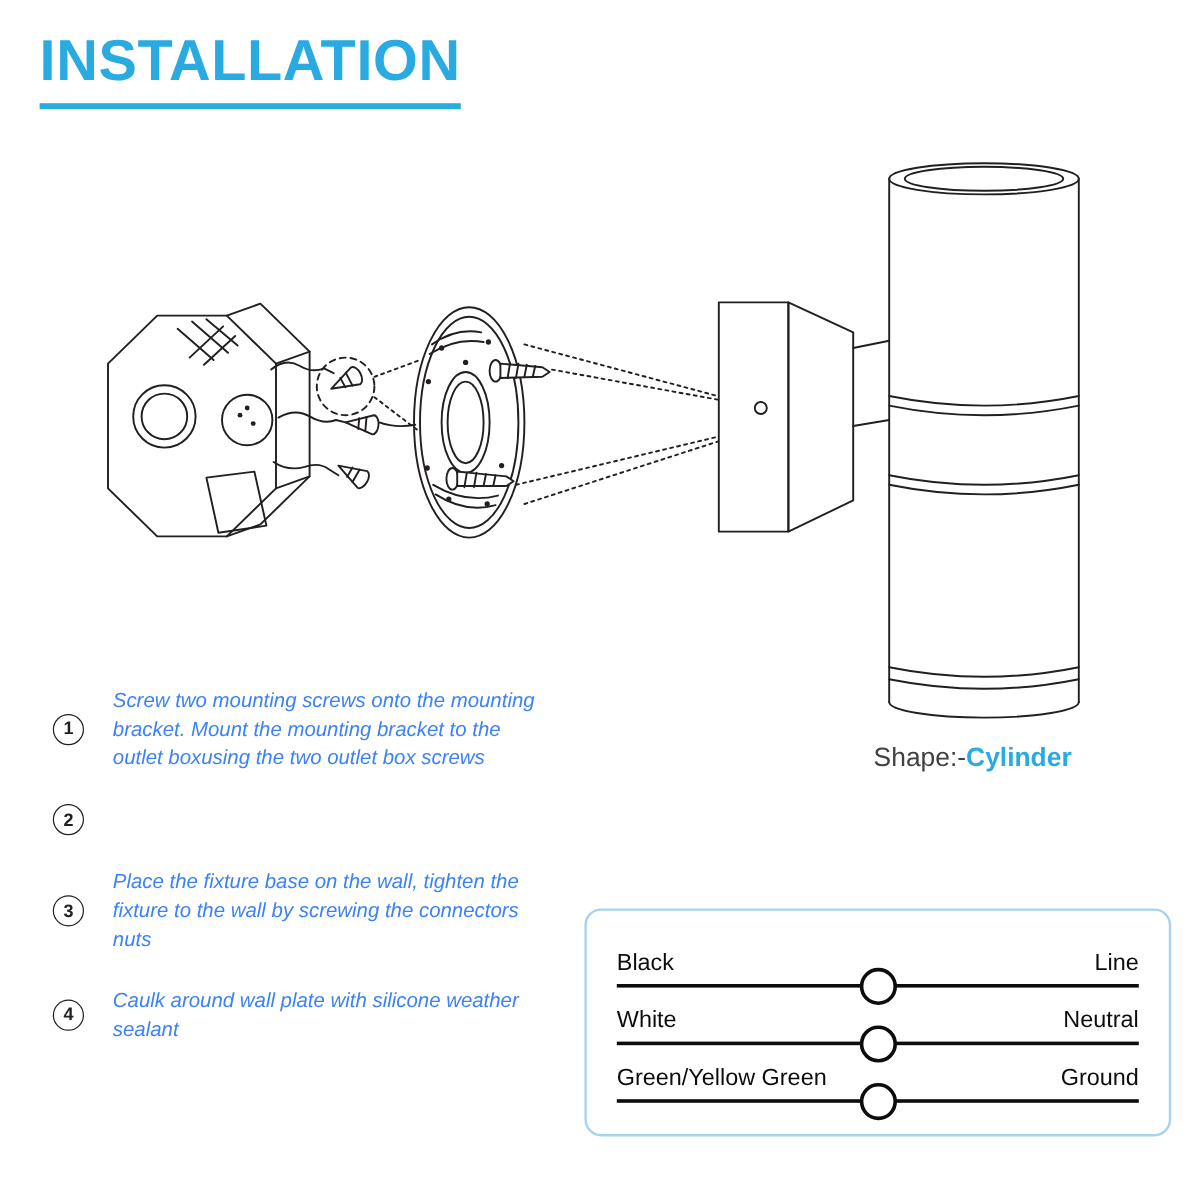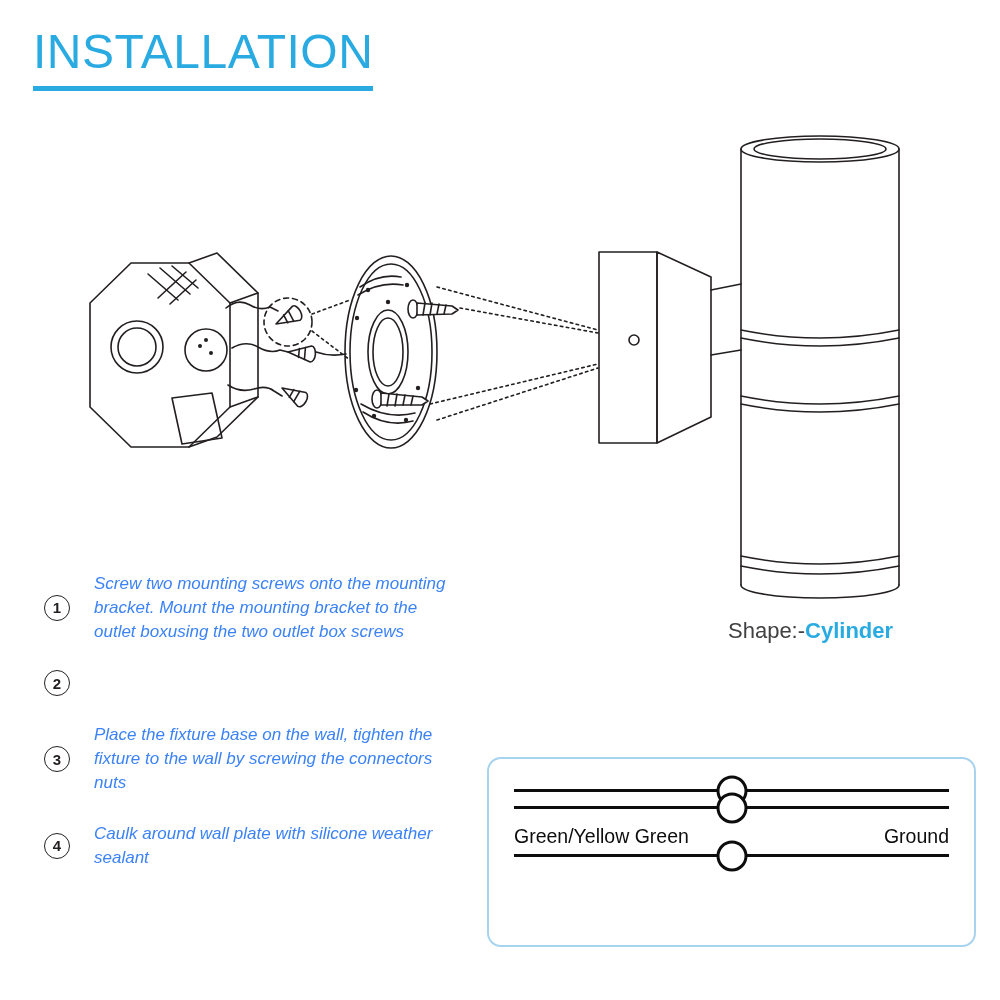--- a/index.html
+++ b/index.html
@@ -9,21 +9,21 @@
     font-family:"Liberation Sans", sans-serif;
     color:#231F20;
     position:relative;
     overflow:hidden;
   }
   .screen { position:absolute; left:0; top:0; width:1000px; height:1000px; background:#fff; }
 
   
   .title {
     position:absolute; left:33px; top:24px;
-    font-size:48px; font-weight:normal; letter-spacing:0.5px;
+    font-size:48px; font-weight:bold; letter-spacing:0.5px;
     color:#29ABE2;
     border-bottom:5px solid #29ABE2;
     padding-bottom:7px;
     display:inline-block;
   }
 
   
   .diagram-svg { position:absolute; left:0; top:110px; }
 
   
@@ -208,25 +208,33 @@
       <div class="step-text">Caulk around wall plate with silicone weather sealant</div>
     </div>
   </div>
 
   <div class="shape-label">
     <span class="prefix">Shape:-</span><span class="value">Cylinder</span>
   </div>
 
   <div class="wiring-box">
     <div class="wire-row">
+      <div class="wire-labels">
+        <span>Black</span>
+        <span>Line</span>
+      </div>
       <div class="wire-line">
         <div class="wire-connector"></div>
       </div>
     </div>
     <div class="wire-row">
+      <div class="wire-labels">
+        <span>White</span>
+        <span>Neutral</span>
+      </div>
       <div class="wire-line">
         <div class="wire-connector"></div>
       </div>
     </div>
     <div class="wire-row">
       <div class="wire-labels">
         <span>Green/Yellow Green</span>
         <span>Ground</span>
       </div>
       <div class="wire-line">

